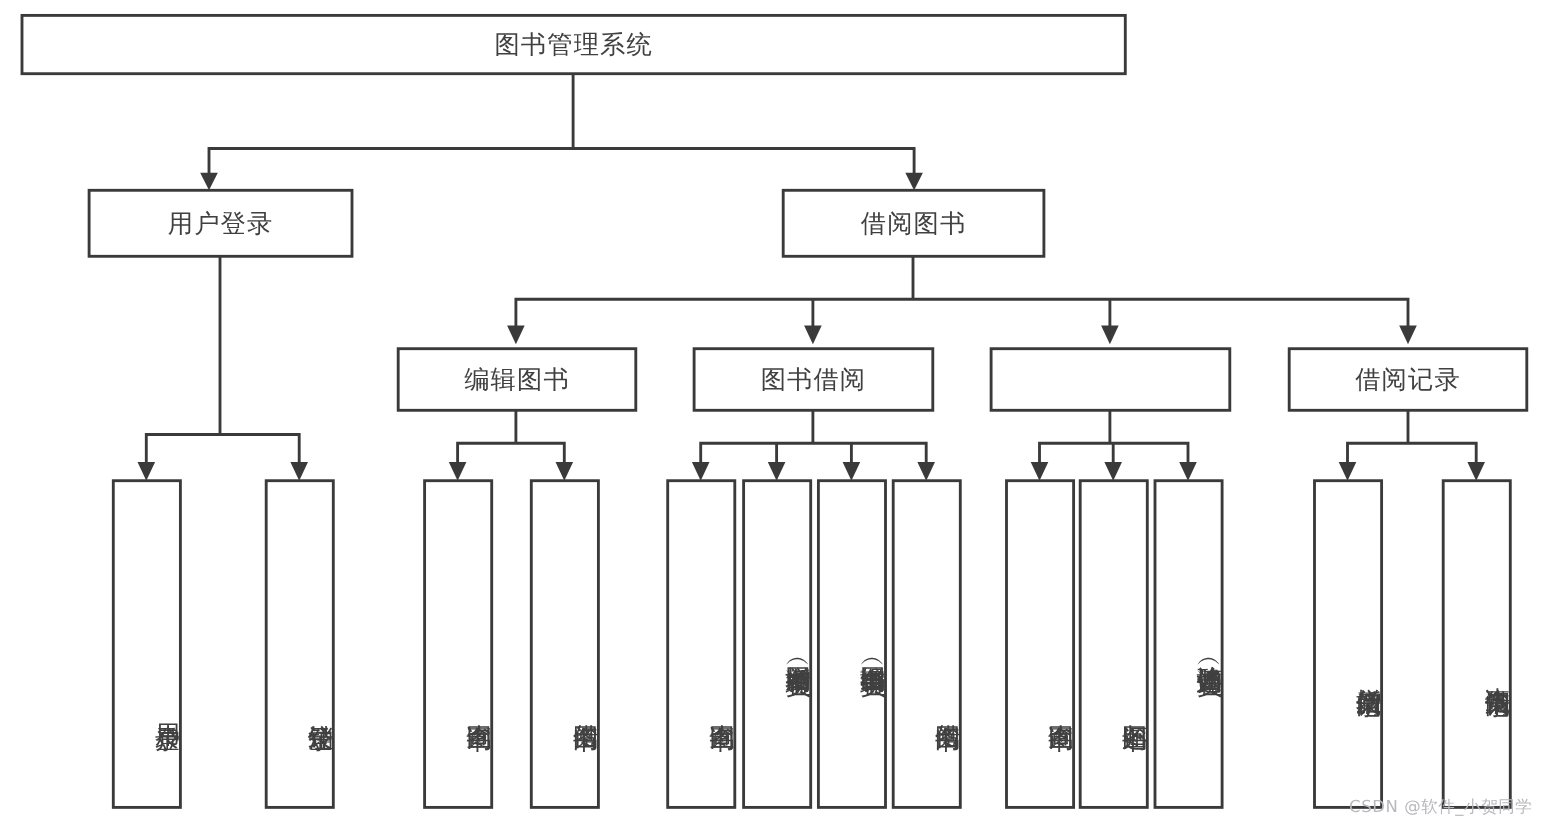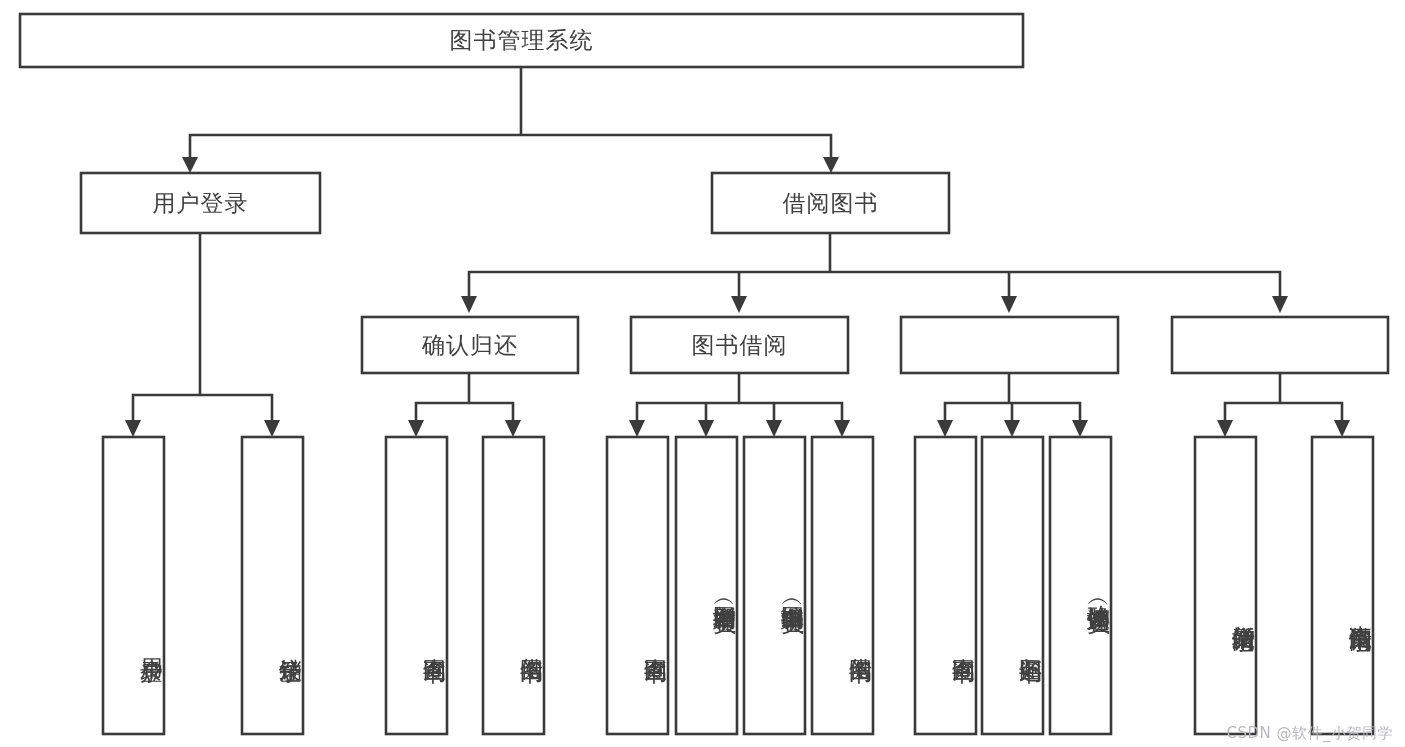--- a/index.html
+++ b/index.html
@@ -154,22 +154,23 @@
       <rect class="node-rect" x="1195" y="437" width="61" height="297"></rect>
       <rect class="node-rect" x="1312" y="437" width="61" height="297"></rect>
     </g>
   </svg>
 
   <div class="htext" style="left:20px; top:14px; width:1003px; height:53px;">图书管理系统</div>
 
   <div class="htext" style="left:81px; top:173px; width:239px; height:60px;">用户登录</div>
   <div class="htext" style="left:712px; top:173px; width:237px; height:60px;">借阅图书</div>
 
-  <div class="htext" style="left:362px; top:317px; width:216px; height:56px;">确认归还</div>
+  <div class="htext" style="left:362px; top:317px; width:216px; height:56px;">编辑图书</div>
   <div class="htext" style="left:631px; top:317px; width:217px; height:56px;">图书借阅</div>
+  <div class="htext" style="left:1172px; top:317px; width:216px; height:56px;">借阅记录</div>
 
   <div class="vtext" style="left:103px; top:437px; width:61px; height:297px; padding-top:56px;">用户登录</div>
   <div class="vtext" style="left:242px; top:437px; width:61px; height:297px; padding-top:56px;">注销登录</div>
 
   <div class="vtext" style="left:386px; top:437px; width:61px; height:297px; padding-top:56px;">查询图书</div>
   <div class="vtext" style="left:483px; top:437px; width:61px; height:297px; padding-top:56px;">借阅图书</div>
 
   <div class="vtext" style="left:607px; top:437px; width:61px; height:297px; padding-top:56px;">查询图书</div>
   <div class="vtext" style="left:676px; top:437px; width:61px; height:297px; padding-top:6px;">新增图书（管理员）</div>
   <div class="vtext" style="left:744px; top:437px; width:61px; height:297px; padding-top:6px;">编辑图书（管理员）</div>

